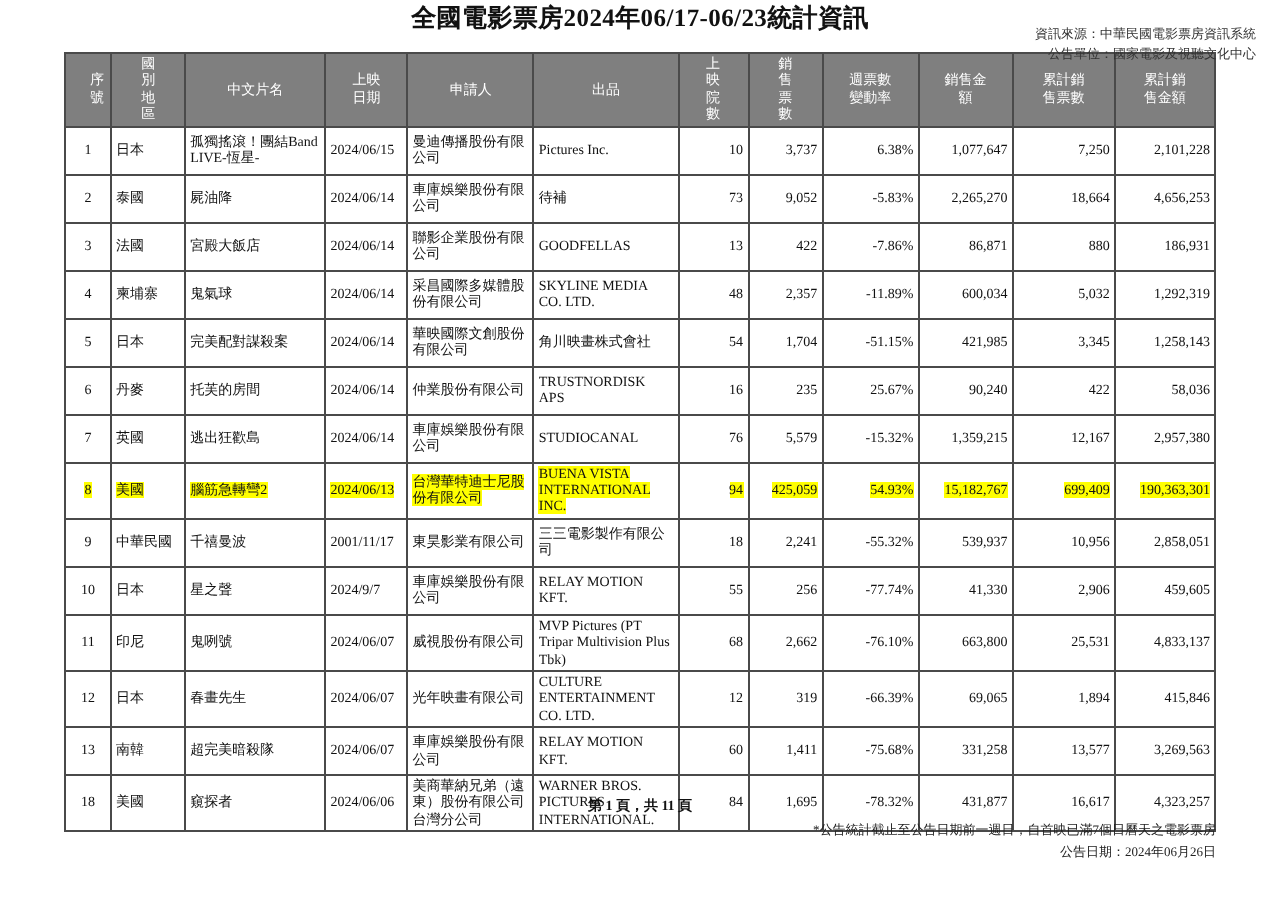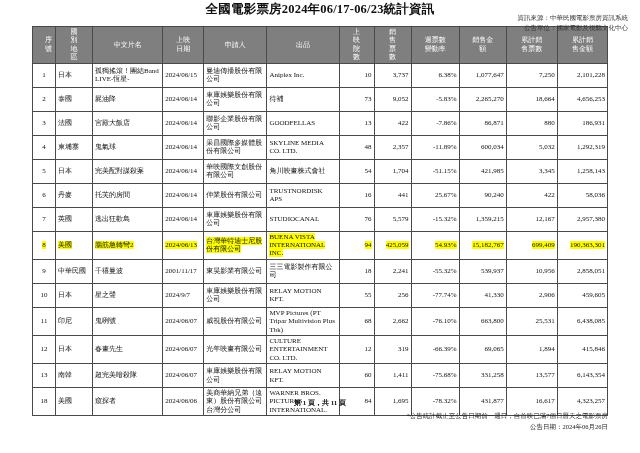--- a/index.html
+++ b/index.html
@@ -84,21 +84,21 @@
         <th>累計銷售金額</th>
       </tr>
   </thead>
   <tbody>
       <tr>
         <td class="c-center"><span>1</span></td>
         <td class="c-left"><span>日本</span></td>
         <td class="c-left"><span>孤獨搖滾！團結Band LIVE-恆星-</span></td>
         <td class="c-left"><span>2024/06/15</span></td>
         <td class="c-left"><span>曼迪傳播股份有限公司</span></td>
-        <td class="c-left"><span>Aniplex Inc.</span></td>
+        <td class="c-left"><span>Pictures Inc.</span></td>
         <td class="c-right"><span>10</span></td>
         <td class="c-right"><span>3,737</span></td>
         <td class="c-right"><span>6.38%</span></td>
         <td class="c-right"><span>1,077,647</span></td>
         <td class="c-right"><span>7,250</span></td>
         <td class="c-right"><span>2,101,228</span></td>
       </tr>
       <tr>
         <td class="c-center"><span>2</span></td>
         <td class="c-left"><span>泰國</span></td>
@@ -156,21 +156,21 @@
         <td class="c-right"><span>1,258,143</span></td>
       </tr>
       <tr>
         <td class="c-center"><span>6</span></td>
         <td class="c-left"><span>丹麥</span></td>
         <td class="c-left"><span>托芙的房間</span></td>
         <td class="c-left"><span>2024/06/14</span></td>
         <td class="c-left"><span>仲業股份有限公司</span></td>
         <td class="c-left"><span>TRUSTNORDISK APS</span></td>
         <td class="c-right"><span>16</span></td>
-        <td class="c-right"><span>441</span></td>
+        <td class="c-right"><span>235</span></td>
         <td class="c-right"><span>25.67%</span></td>
         <td class="c-right"><span>90,240</span></td>
         <td class="c-right"><span>422</span></td>
         <td class="c-right"><span>58,036</span></td>
       </tr>
       <tr>
         <td class="c-center"><span>7</span></td>
         <td class="c-left"><span>英國</span></td>
         <td class="c-left"><span>逃出狂歡島</span></td>
         <td class="c-left"><span>2024/06/14</span></td>
@@ -230,21 +230,21 @@
         <td class="c-left"><span>印尼</span></td>
         <td class="c-left"><span>鬼咧號</span></td>
         <td class="c-left"><span>2024/06/07</span></td>
         <td class="c-left"><span>威視股份有限公司</span></td>
         <td class="c-left"><span>MVP Pictures (PT Tripar Multivision Plus Tbk)</span></td>
         <td class="c-right"><span>68</span></td>
         <td class="c-right"><span>2,662</span></td>
         <td class="c-right"><span>-76.10%</span></td>
         <td class="c-right"><span>663,800</span></td>
         <td class="c-right"><span>25,531</span></td>
-        <td class="c-right"><span>6,438,085</span></td>
+        <td class="c-right"><span>4,833,137</span></td>
       </tr>
       <tr>
         <td class="c-center"><span>12</span></td>
         <td class="c-left"><span>日本</span></td>
         <td class="c-left"><span>春畫先生</span></td>
         <td class="c-left"><span>2024/06/07</span></td>
         <td class="c-left"><span>光年映畫有限公司</span></td>
         <td class="c-left"><span>CULTURE ENTERTAINMENT CO. LTD.</span></td>
         <td class="c-right"><span>12</span></td>
         <td class="c-right"><span>319</span></td>
@@ -258,21 +258,21 @@
         <td class="c-left"><span>南韓</span></td>
         <td class="c-left"><span>超完美暗殺隊</span></td>
         <td class="c-left"><span>2024/06/07</span></td>
         <td class="c-left"><span>車庫娛樂股份有限公司</span></td>
         <td class="c-left"><span>RELAY MOTION KFT.</span></td>
         <td class="c-right"><span>60</span></td>
         <td class="c-right"><span>1,411</span></td>
         <td class="c-right"><span>-75.68%</span></td>
         <td class="c-right"><span>331,258</span></td>
         <td class="c-right"><span>13,577</span></td>
-        <td class="c-right"><span>6,143,354</span></td>
+        <td class="c-right"><span>3,269,563</span></td>
       </tr>
       <tr>
         <td class="c-center"><span>18</span></td>
         <td class="c-left"><span>美國</span></td>
         <td class="c-left"><span>窺探者</span></td>
         <td class="c-left"><span>2024/06/06</span></td>
         <td class="c-left"><span>美商華納兄弟（遠東）股份有限公司台灣分公司</span></td>
         <td class="c-left"><span>WARNER BROS. PICTURES INTERNATIONAL.</span></td>
         <td class="c-right"><span>84</span></td>
         <td class="c-right"><span>1,695</span></td>

